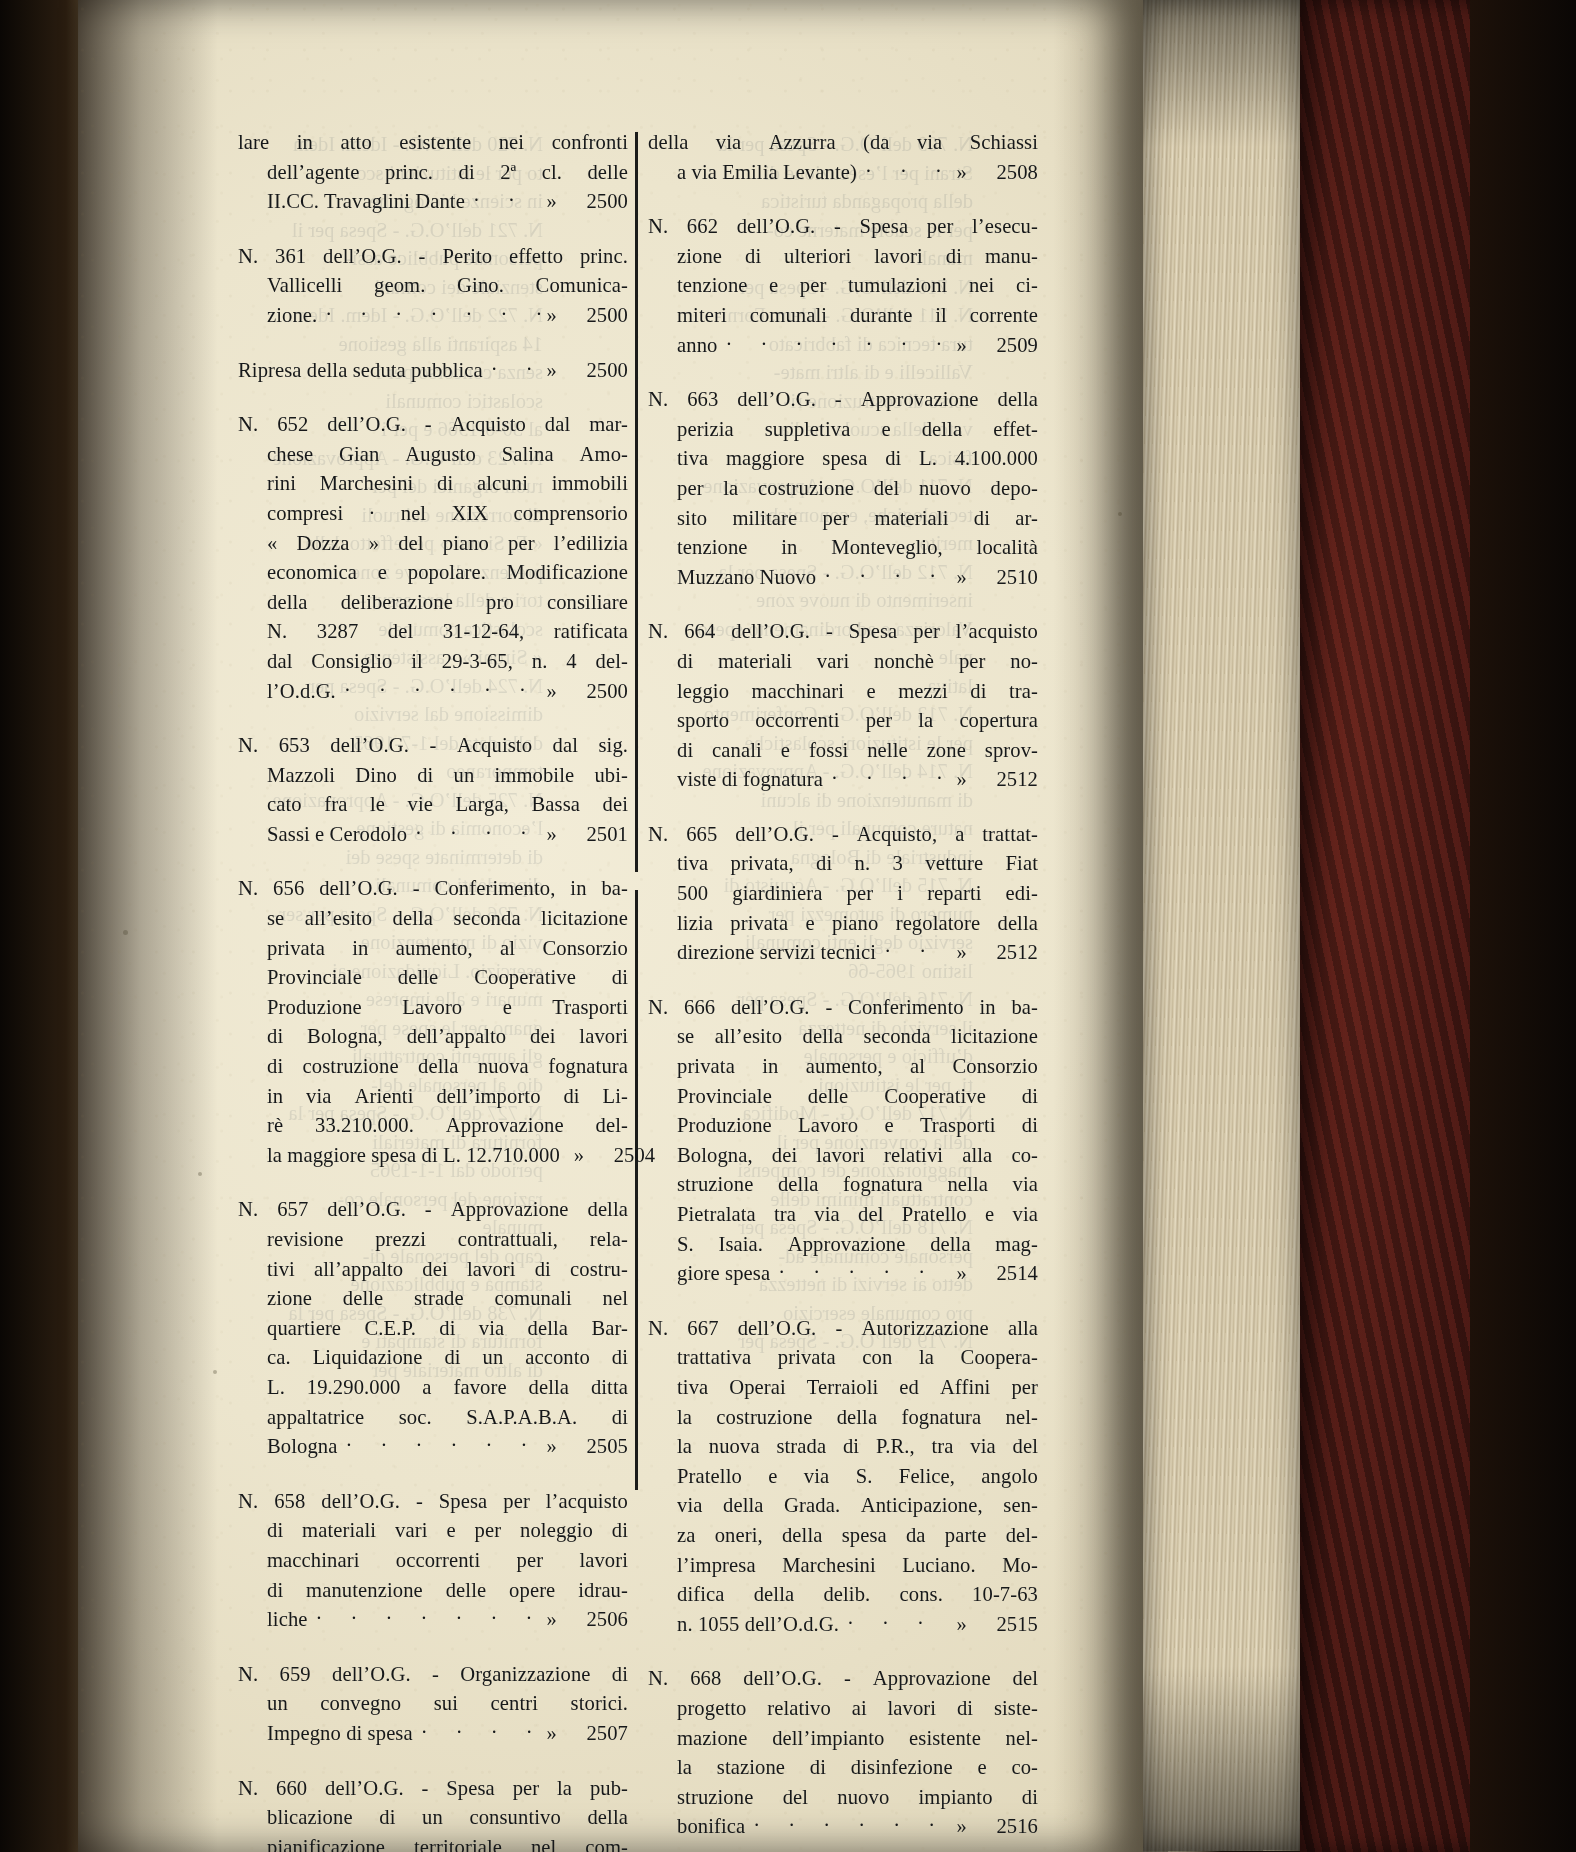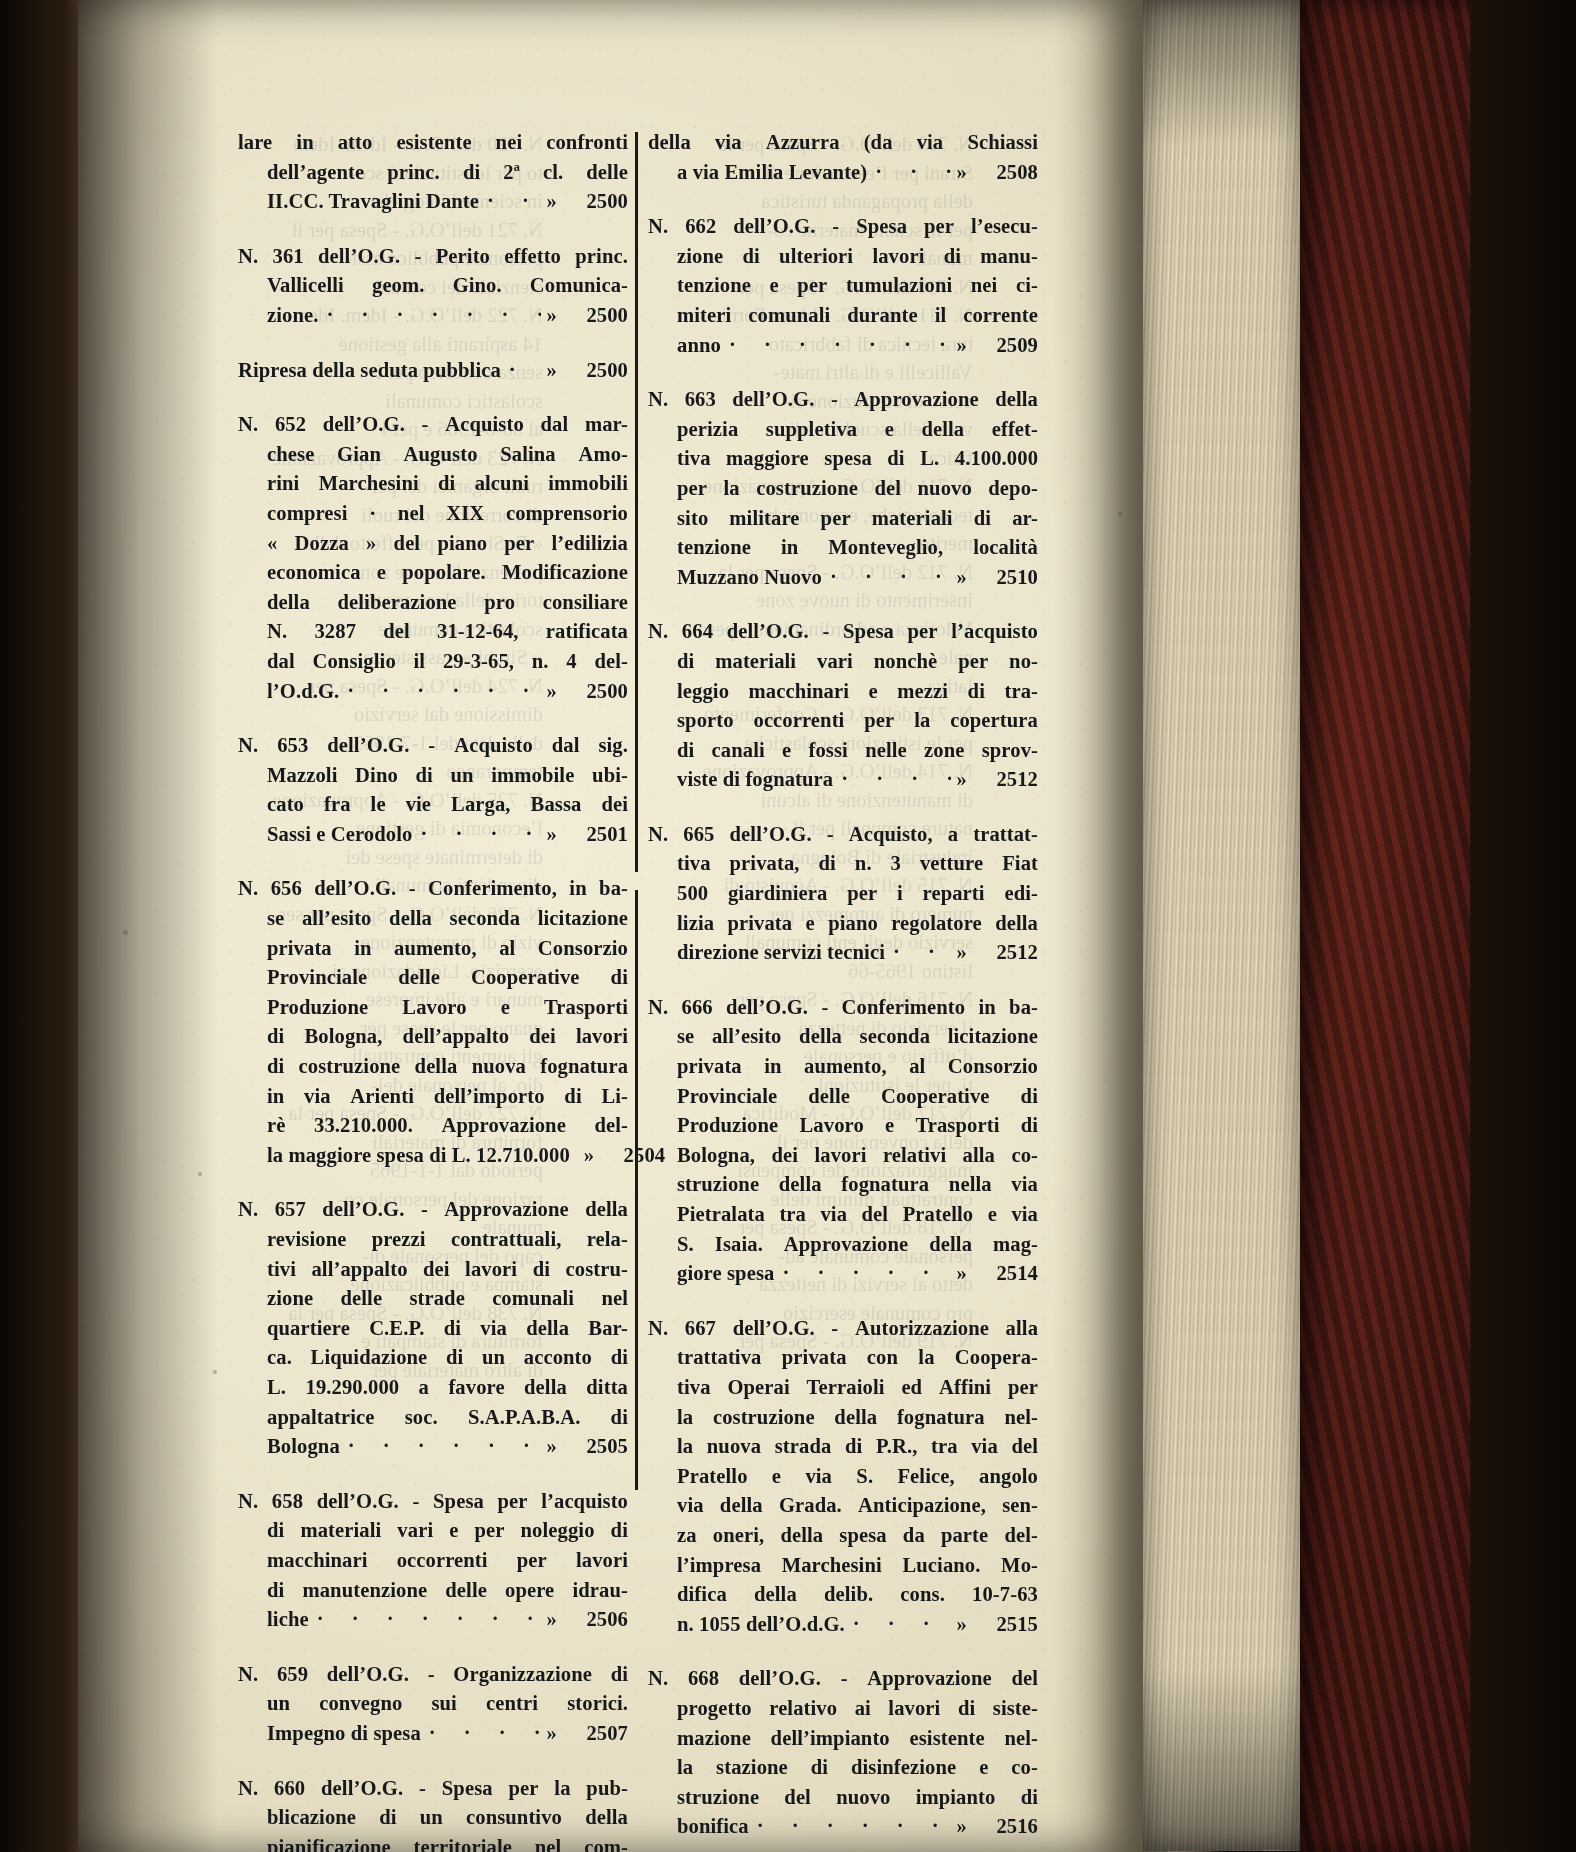--- a/index.html
+++ b/index.html
@@ -72,21 +72,21 @@
   .col{width:390px;position:relative;}
   .col-l{padding-right:0;}
   .col-r{padding-left:20px;}
 
   
   .rule{position:absolute;left:397px;width:3px;background:#1b1c1a;}
   .rule-a{top:4px;height:740px;}
   .rule-b{top:762px;height:600px;}
 
   
-  .entry{margin-bottom:25px;position:relative;font-weight:bold;}
+  .entry{margin-bottom:25px;position:relative;}
   .entry:last-child{margin-bottom:0;}
   .line{display:flex;align-items:baseline;
         font-size:20.6px;line-height:29.6px;color:#16181a;
         white-space:nowrap;letter-spacing:.1px;}
   .line.hang{padding-left:29px;}
   .line.just{display:flex;}
   
   .line.just > .w{flex:0 0 auto;}
   .line.just > .sp{flex:1 1 auto;min-width:5px;}
 

